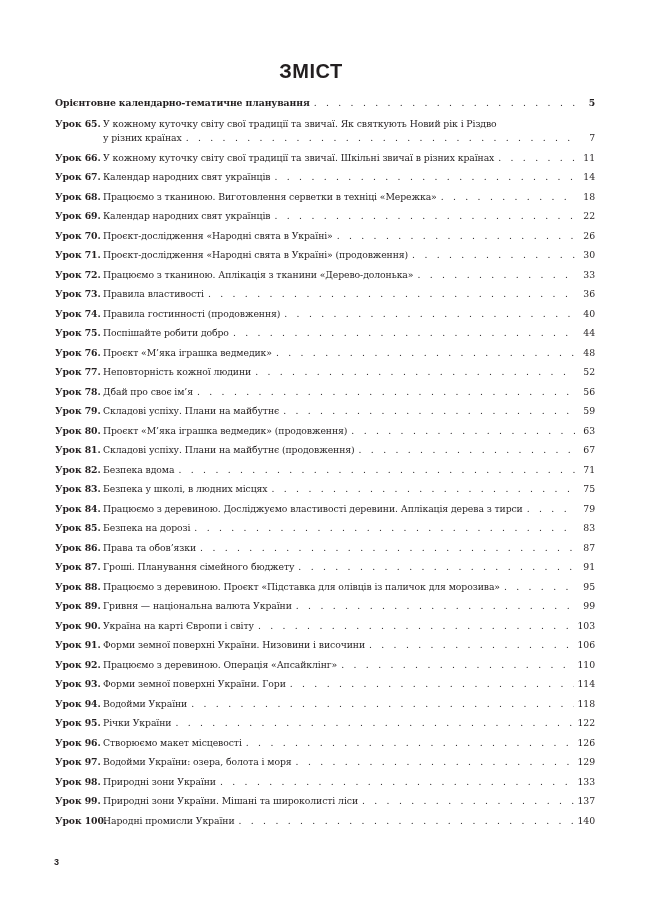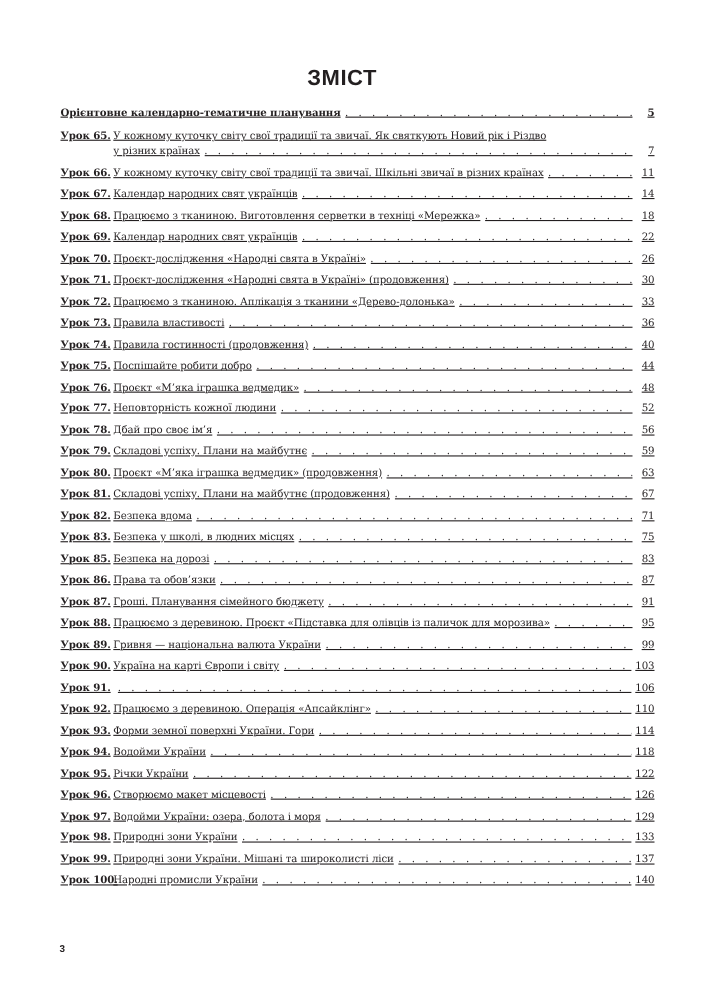--- a/index.html
+++ b/index.html
@@ -25,21 +25,20 @@
       font-weight: bold;
       font-size: 20px;
       letter-spacing: 0.5px;
       color: #231f20;
     }
     .toc {
       position: absolute;
       top: 96px;
       left: 55px;
       width: 540px;
-      text-decoration: underline;
     }
     .toc-row {
       display: flex;
       align-items: flex-start;
       font-size: 9.3px;
       line-height: 14px;
       margin-bottom: 5.5px;
       letter-spacing: -0.1px;
     }
     .toc-row.intro {
@@ -320,20 +319,30 @@
     <span class="lesson-num">Урок 83.</span>
     <div class="entry-body">
         <div class="entry-line">
       <span class="entry-title">Безпека у школі, в людних місцях</span>
       <span class="leader"></span>
       <span class="page-num">75</span>
     </div>
       </div>
   </div>
 
+  <div class="toc-row">
+    <span class="lesson-num">Урок 84.</span>
+    <div class="entry-body">
+        <div class="entry-line">
+      <span class="entry-title">Працюємо з деревиною. Досліджуємо властивості деревини. Аплікація дерева з тирси</span>
+      <span class="leader"></span>
+      <span class="page-num">79</span>
+    </div>
+      </div>
+  </div>
 
   <div class="toc-row">
     <span class="lesson-num">Урок 85.</span>
     <div class="entry-body">
         <div class="entry-line">
       <span class="entry-title">Безпека на дорозі</span>
       <span class="leader"></span>
       <span class="page-num">83</span>
     </div>
       </div>
@@ -391,20 +400,21 @@
       <span class="leader"></span>
       <span class="page-num">103</span>
     </div>
       </div>
   </div>
 
   <div class="toc-row">
     <span class="lesson-num">Урок 91.</span>
     <div class="entry-body">
         <div class="entry-line">
+      <span class="entry-title">Форми земної поверхні України. Низовини і височини</span>
       <span class="leader"></span>
       <span class="page-num">106</span>
     </div>
       </div>
   </div>
 
   <div class="toc-row">
     <span class="lesson-num">Урок 92.</span>
     <div class="entry-body">
         <div class="entry-line">

